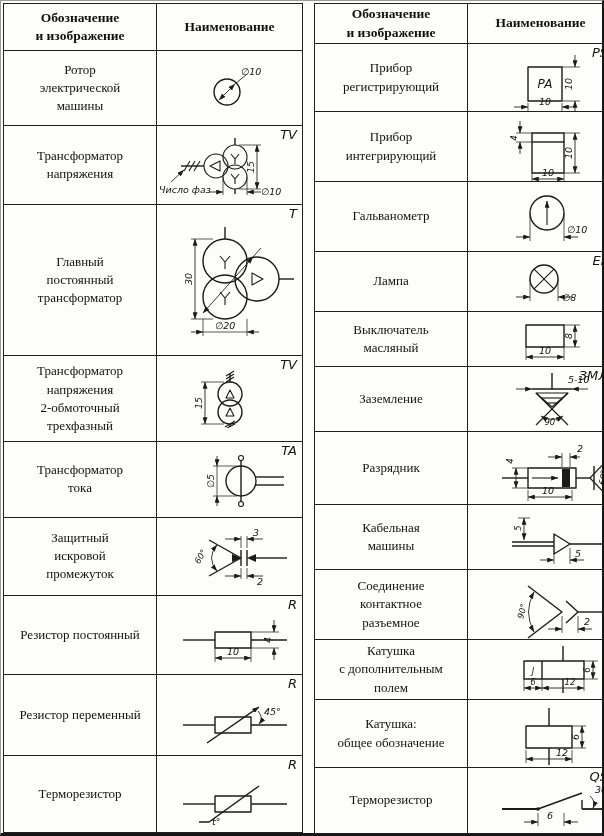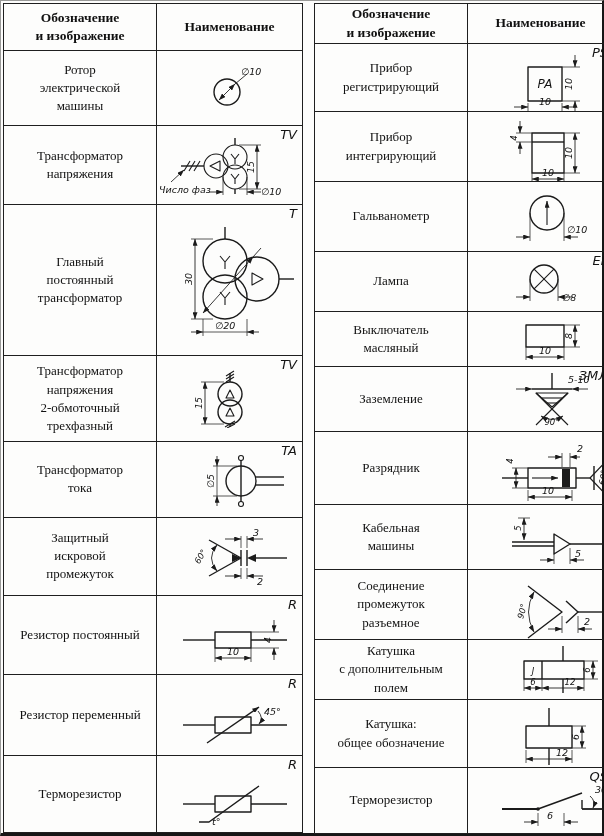--- a/index.html
+++ b/index.html
@@ -442,21 +442,21 @@
           <line x1="102" y1="42" x2="102" y2="58" class="xl"></line>
           <line x1="72" y1="54" x2="86" y2="54" class="dl" marker-end="url(#ah)"></line>
           <line x1="102" y1="54" x2="116" y2="54" class="dl" marker-start="url(#ah)"></line>
           <text class="dim" x="107" y="51">5</text>
         </svg>
       </td>
     </tr>
 
     <tr style="height:70px">
       <td class="nc pre">Соединение
-промежуток
+контактное
 разъемное</td>
       <td class="sc">
         <span class="code"></span>
         <svg width="146" height="68" viewBox="0 0 146 68">
           <path d="M60,15 L94,41 L60,67" class="ln"></path>
           <path d="M66,21 Q55,41 66,61" class="dl" marker-start="url(#ah)" marker-end="url(#ah)"></path>
           <text class="dims" transform="rotate(-75 57,41)" x="57" y="41" text-anchor="middle">90°</text>
           <path d="M98,30 L110,41 L98,52" class="ln"></path>
           <line x1="110" y1="41" x2="142" y2="41" class="ln"></line>
           <line x1="94" y1="45" x2="94" y2="62" class="xl"></line>

